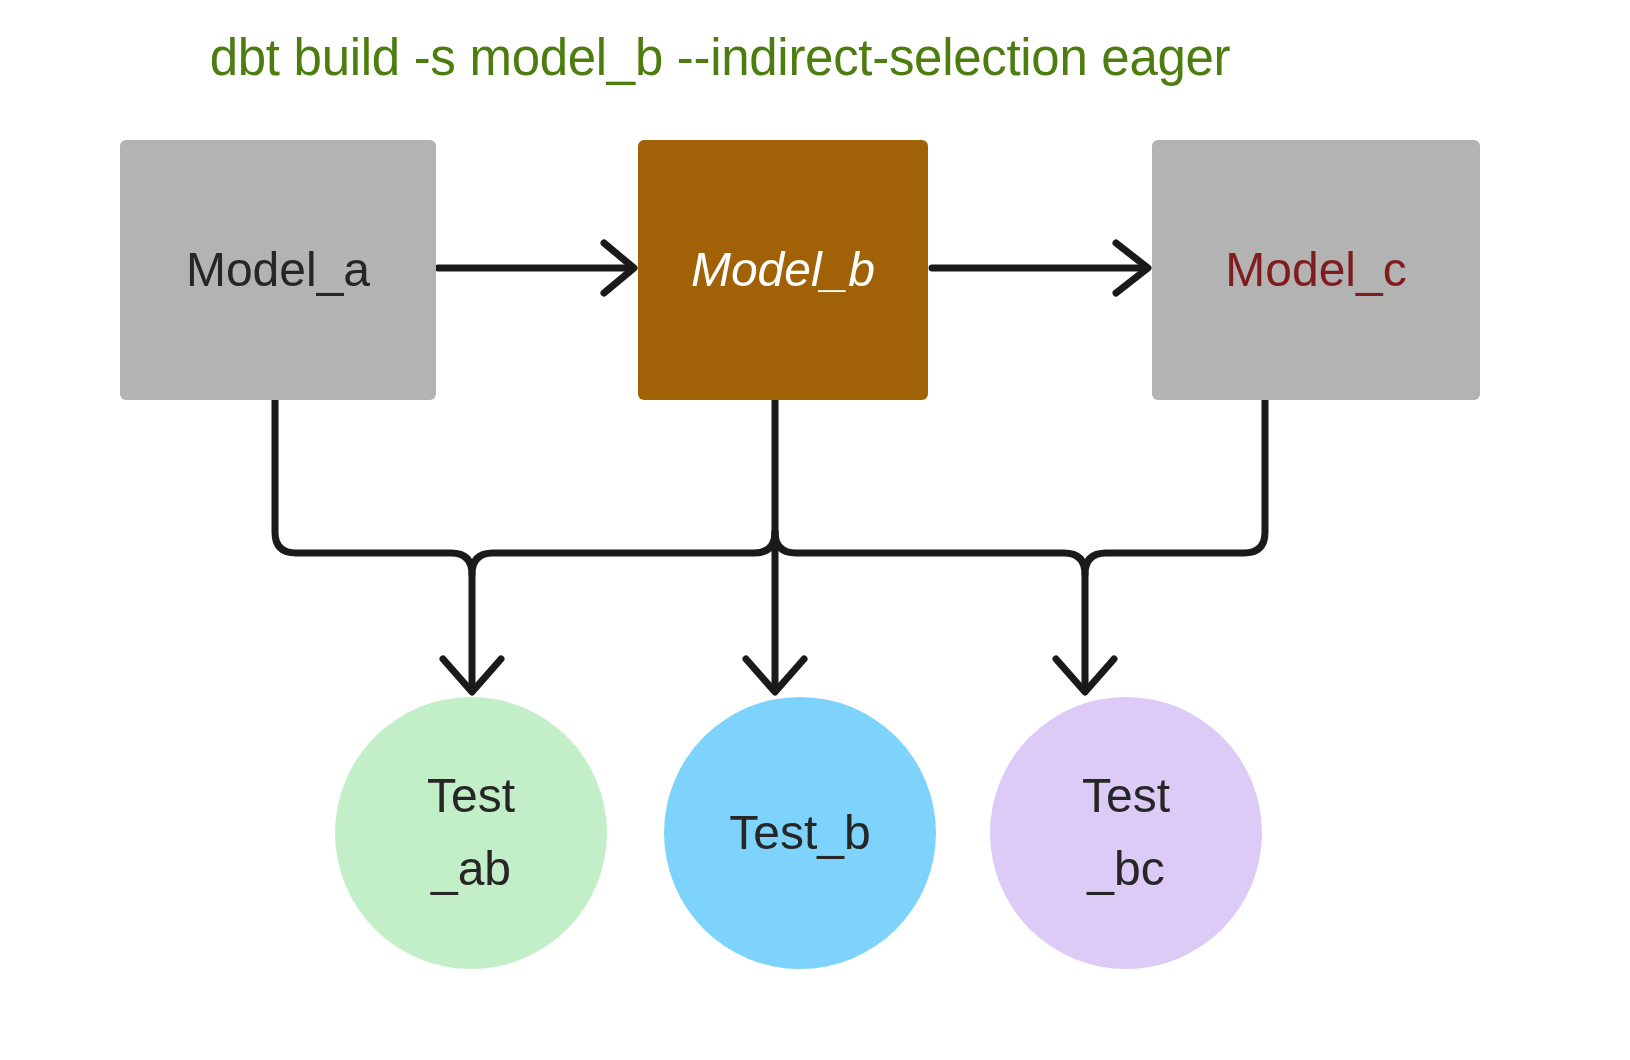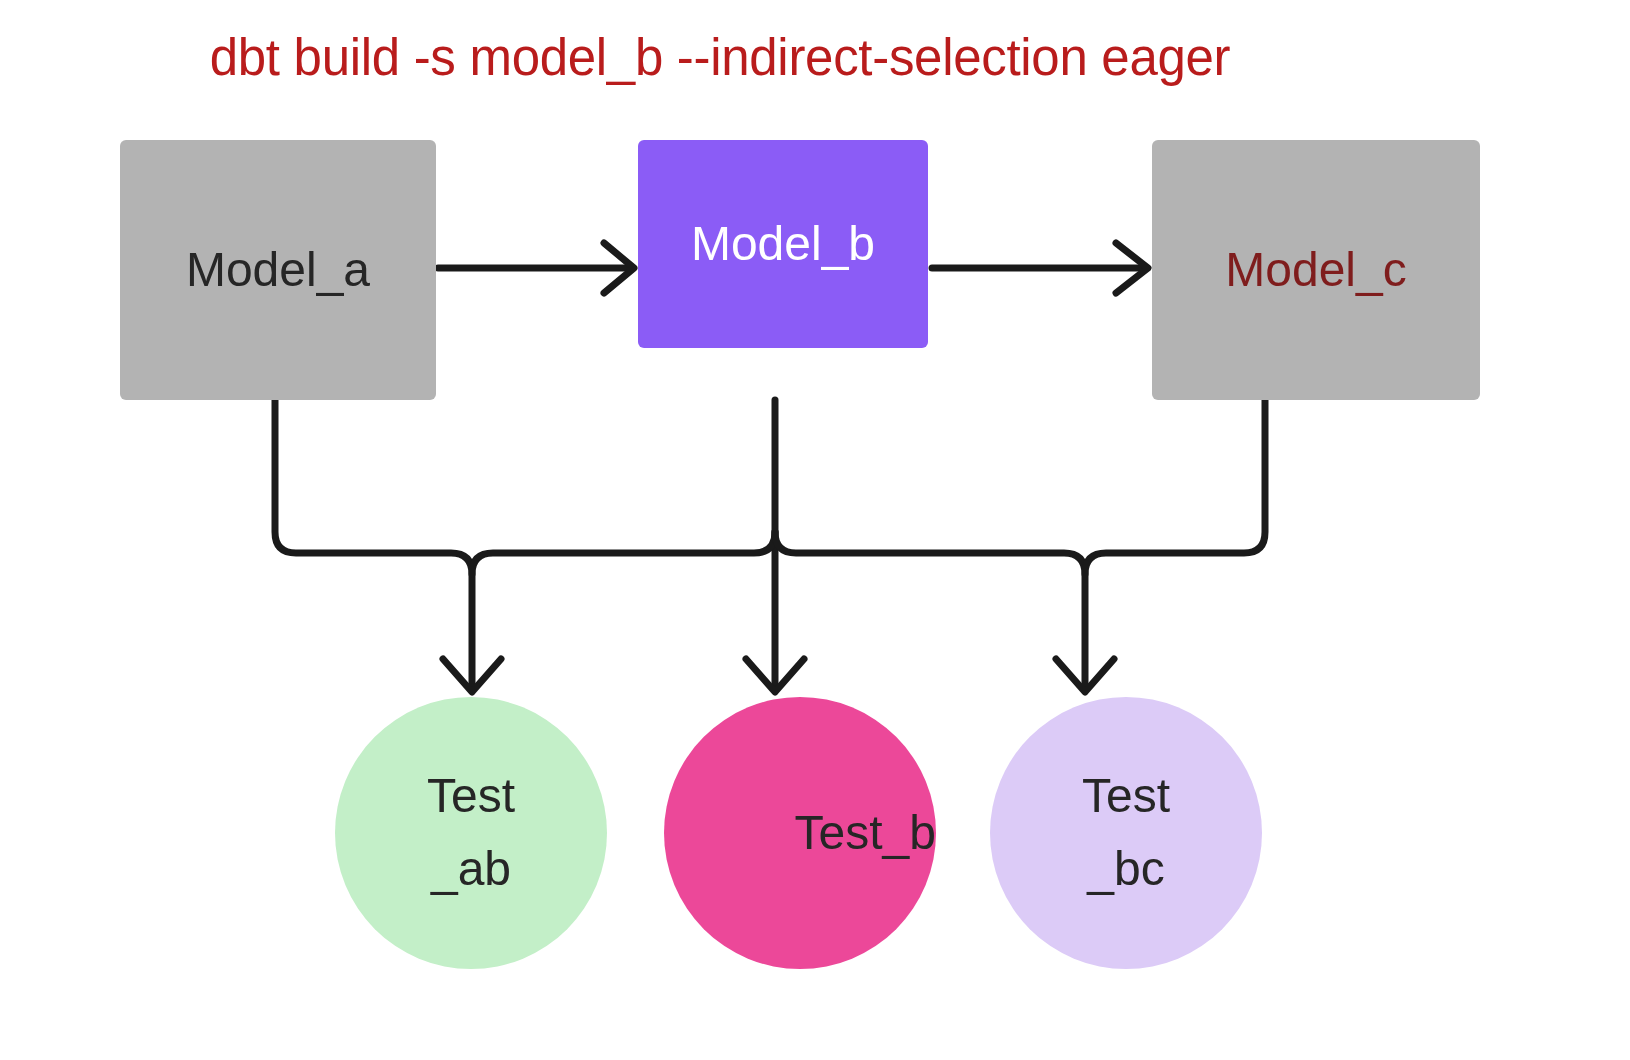--- a/index.html
+++ b/index.html
@@ -26,21 +26,21 @@
     height: 1060px;
   }
   .title-text {
     position: absolute;
     left: 0;
     top: 28px;
     width: 1440px;
     text-align: center;
     font-size: 51px;
     font-weight: 400;
-    color: #b91c1c;
+    color: #4d7c0f;
     letter-spacing: -0.3px;
     white-space: nowrap;
   }
   .node-box {
     position: absolute;
     border-radius: 6px;
     display: flex;
     align-items: center;
     justify-content: center;
     box-sizing: border-box;
@@ -97,34 +97,34 @@
       <path d="M 1056 659 L 1085 692 L 1114 659"></path>
 
       <path d="M 1265 400 L 1265 532 Q 1265 553 1244 553 L 1106 553 Q 1085 553 1085 574"></path>
     </g>
   </svg>
 
   <div class="node-box" style="left:120px; top:140px; width:316px; height:260px; background:#b3b3b3;">
     <span class="node-label" style="color:#262626;">Model_a</span>
   </div>
 
-  <div class="node-box" style="left:638px; top:140px; width:290px; height:208px; background:#8b5cf6;">
+  <div class="node-box" style="left:638px; top:140px; width:290px; height:260px; background:#a16207;font-style:italic;">
     <span class="node-label" style="color:#ffffff;">Model_b</span>
   </div>
 
   <div class="node-box" style="left:1152px; top:140px; width:328px; height:260px; background:#b3b3b3;">
     <span class="node-label" style="color:#7f1d1d;">Model_c</span>
   </div>
 
   <div class="node-circle" style="left:335px; top:697px; width:272px; height:272px; background:#c3efc8;">
     <span class="node-label" style="color:#262626;">Test
 _ab</span>
   </div>
 
-  <div class="node-circle" style="left:664px; top:697px; width:272px; height:272px; background:#ec4899;justify-content:flex-end;">
+  <div class="node-circle" style="left:664px; top:697px; width:272px; height:272px; background:#7dd3fc;">
     <span class="node-label" style="color:#262626;">Test_b</span>
   </div>
 
   <div class="node-circle" style="left:990px; top:697px; width:272px; height:272px; background:#dccbf7;">
     <span class="node-label" style="color:#262626;">Test
 _bc</span>
   </div>
 
 </div>
 

